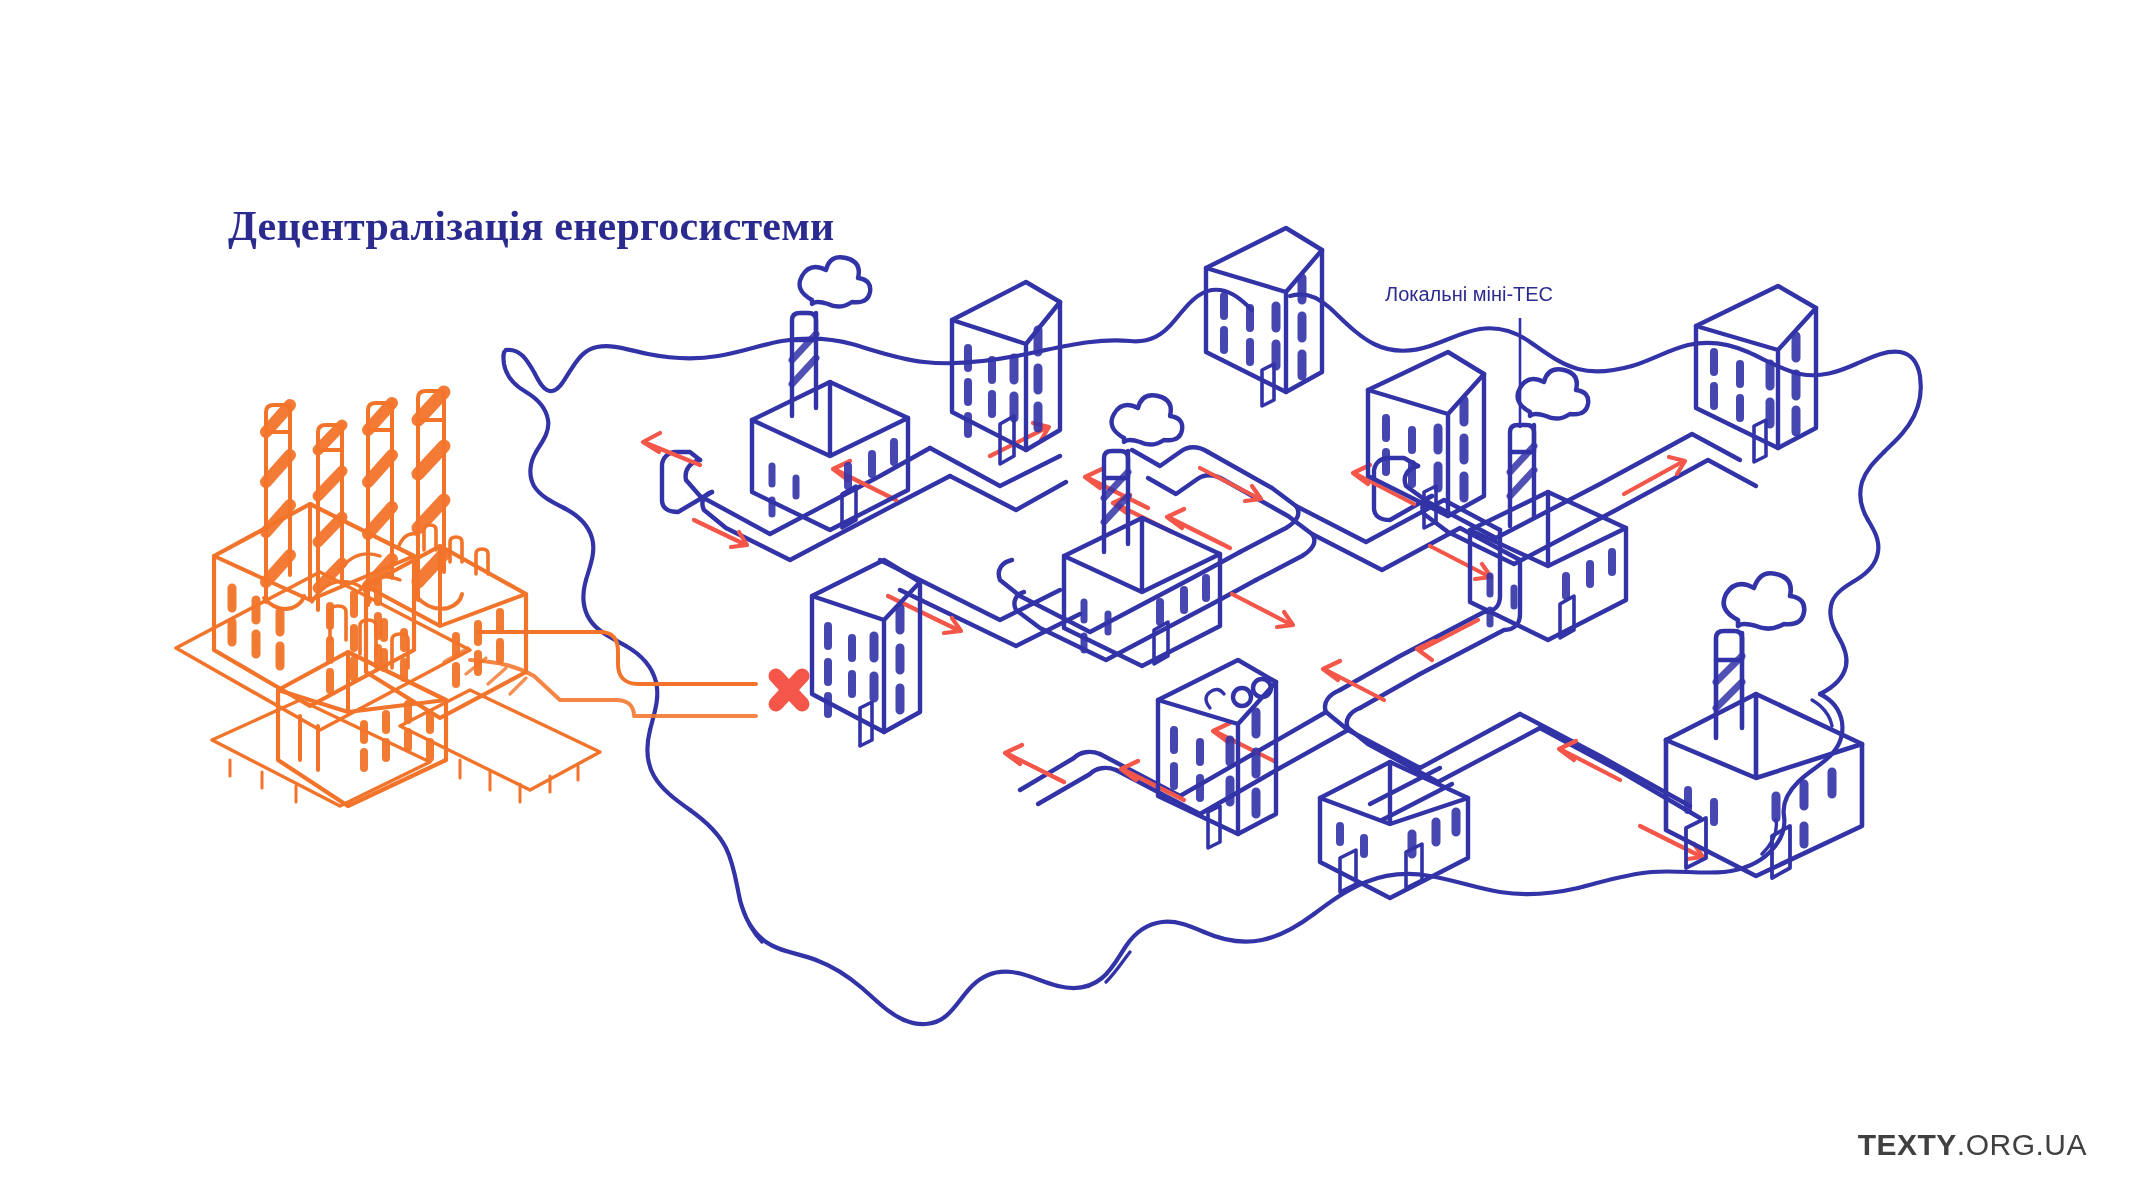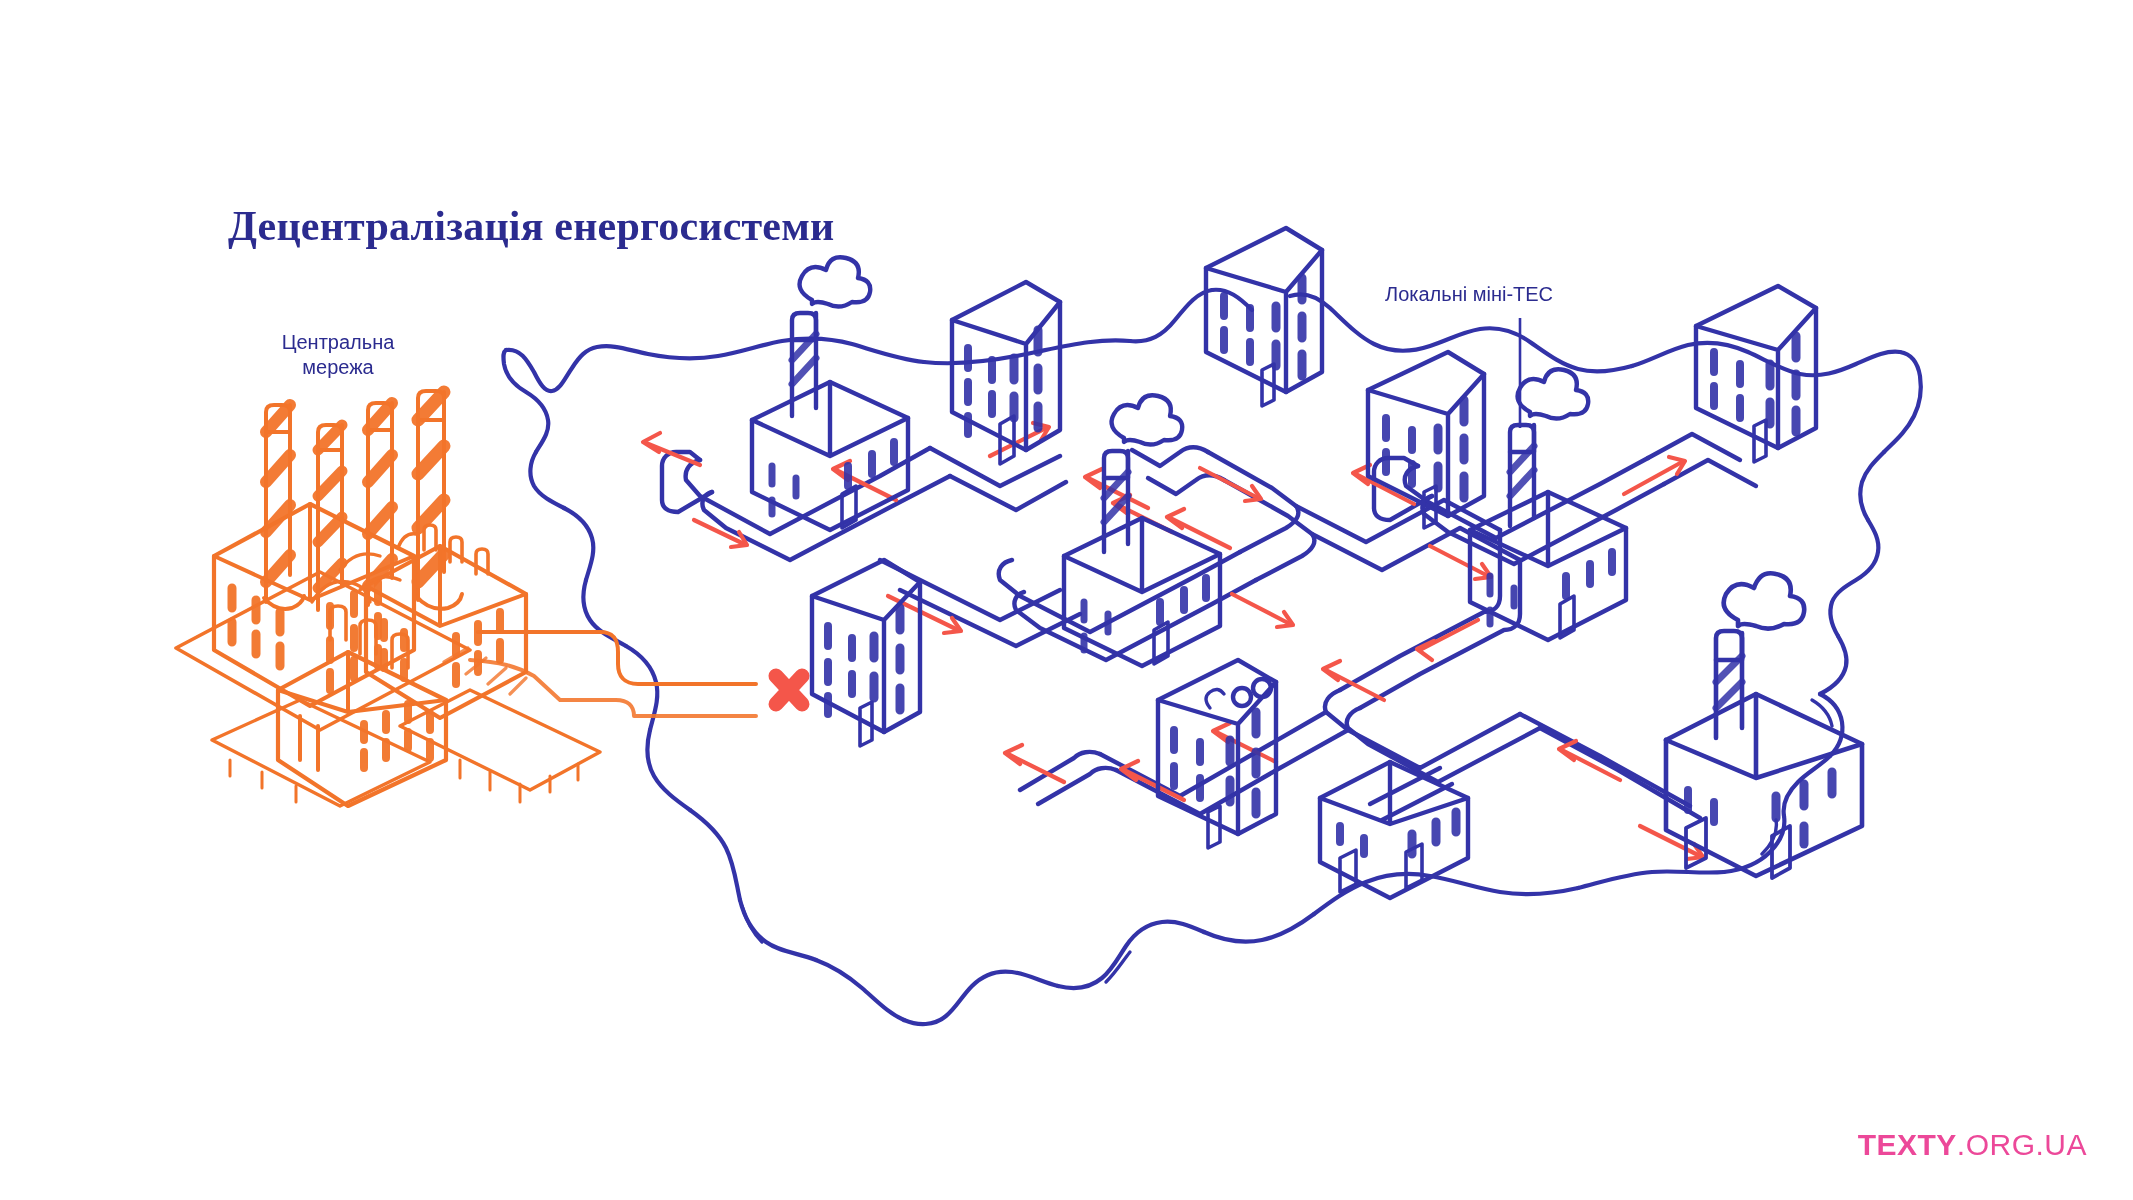--- a/index.html
+++ b/index.html
@@ -17,21 +17,21 @@
     position:absolute;
     font-family:"Liberation Sans",sans-serif;
     font-size:20px;color:#2b2b8f;line-height:1.25;
     text-align:center;white-space:pre-line;
   }
   #lbl-central{left:248px;top:330px;width:180px;}
   #lbl-minitec{left:1385px;top:282px;width:280px;text-align:left;}
   .logo{
     position:absolute;right:46px;top:1128px;
     font-family:"Liberation Sans",sans-serif;
-    font-size:30px;color:#ec4899;letter-spacing:.5px;
+    font-size:30px;color:#404040;letter-spacing:.5px;
   }
   .logo b{font-weight:700;}
   .logo span{font-weight:400;}
 </style>
 </head>
 <body>
 
 <div id="stage">
 
   <svg id="art" viewBox="0 0 2133 1200" xmlns="http://www.w3.org/2000/svg">
@@ -485,22 +485,20 @@
       <path d="M1406 852 l0 36 l16 -8 l0 -36 z" stroke-width="3.6"></path>
     </g>
 
     <g>
       <path d="M1520 318 L1520 428" stroke="#3333a8" stroke-width="2.6" fill="none"></path>
     </g>
   </svg>
 
   <div class="title">Децентралізація енергосистеми</div>
 
-  <div class="label" id="lbl-central">Центральна
-мережа</div>
 
   <div class="label" id="lbl-minitec">Локальні міні-ТЕС</div>
 
   <div class="logo">
     <b>TEXTY</b><span>.ORG.UA</span>
   </div>
 
 </div>
 
 </body></html>

